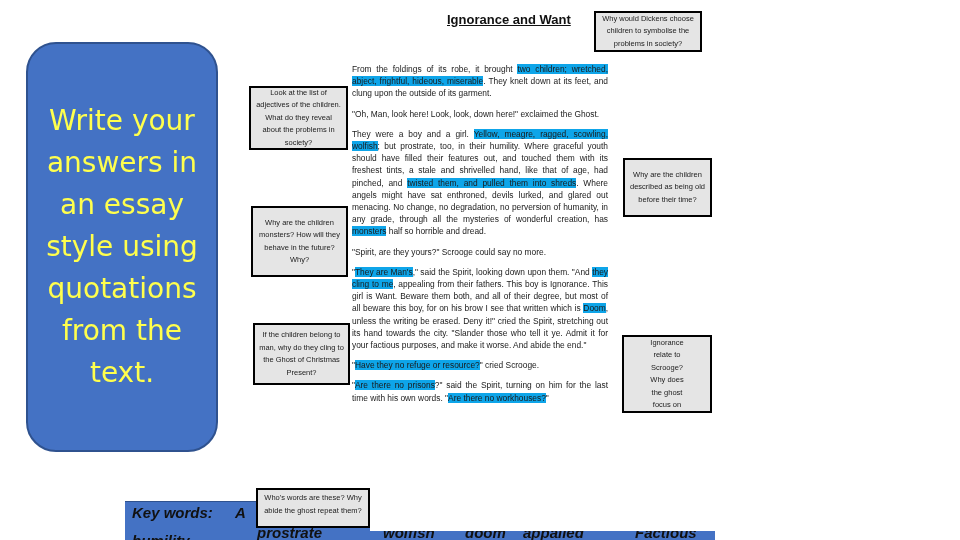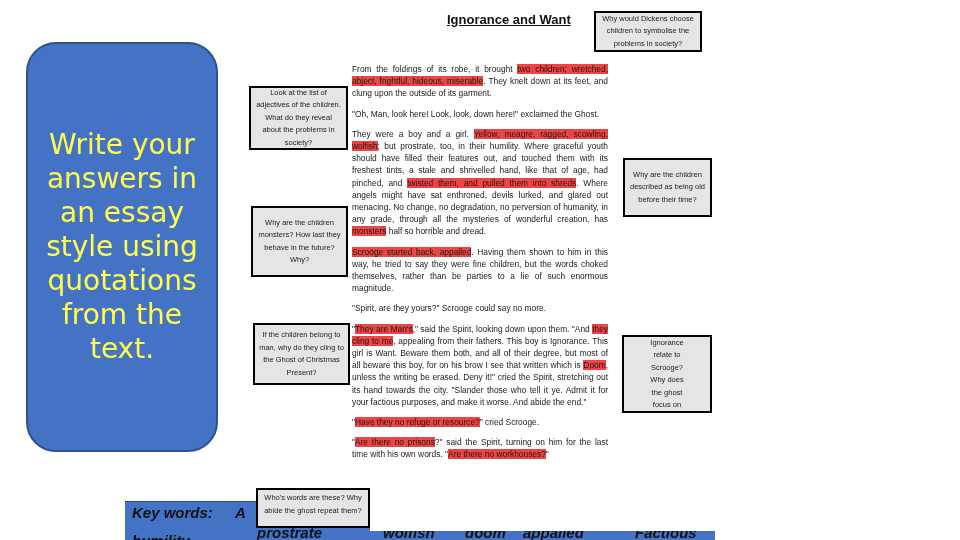--- a/index.html
+++ b/index.html
@@ -5,21 +5,21 @@
   * { box-sizing: border-box; margin: 0; padding: 0; }
   html, body { width: 960px; height: 540px; overflow: hidden; background: #ffffff; }
   body { position: relative; font-family: "Liberation Sans", sans-serif; color: #111; }
 
   .instr-panel {
     position: absolute; left: 26px; top: 42px; width: 192px; height: 410px;
     background: #4472c4; border: 2px solid #2f528f; border-radius: 30px;
     display: flex; align-items: center; justify-content: center; text-align: center;
   }
   .instr-text {
-    color: #ffff4d; font-family: "DejaVu Sans", sans-serif; font-size: 28px; line-height: 34px;
+    color: #ffff4d; font-family: "DejaVu Sans", sans-serif; font-size: 28px; line-height: 42px;
     padding: 0 0;
   }
 
   .title {
     position: absolute; left: 447px; top: 12px; font-weight: bold; font-size: 13px;
     text-decoration: underline; color: #111;
   }
 
   .qbox {
     position: absolute; background: #e5e5e5; border: 2px solid #000;
@@ -33,21 +33,21 @@
   .q4 { left: 253px; top: 323px; width: 97px; height: 62px; }
   .q5 { left: 623px; top: 158px; width: 89px; height: 59px; }
   .q6 { left: 622px; top: 335px; width: 90px; height: 78px; padding: 2px 22px; }
   .q7 { left: 256px; top: 488px; width: 114px; height: 40px; z-index: 3; align-items: flex-start; padding-top: 2px; }
 
   .passage {
     position: absolute; left: 352px; top: 63px; width: 256px;
     font-size: 8.4px; line-height: 12.2px; text-align: justify; color: #1a1a1a;
   }
   .passage p { margin-bottom: 8px; }
-  .hl { background: #ef4444; }
+  .hl { background: #0ea5e9; }
 
   .kw-bar {
     position: absolute; left: 125px; top: 501px; width: 590px; height: 39px;
     background: #4472c4; border-top: 1px solid #2f528f; z-index: 1;
   }
   .kw-label {
     position: absolute; left: 7px; top: 2px; font-weight: bold; font-style: italic;
     font-size: 15px; color: #111;
   }
   .kw-first {
@@ -73,40 +73,39 @@
 
 <div class="title">Ignorance and Want</div>
 
 <div class="qbox q1">
     <span>Why would Dickens choose children to symbolise the problems in society?</span>
   </div>
 <div class="qbox q2">
     <span>Look at the list of adjectives of the children. What do they reveal about the problems in society?</span>
   </div>
 <div class="qbox q3">
-    <span>Why are the children monsters? How last they behave in the future? Why?</span>
+    <span>Why are the children monsters? How will they behave in the future? Why?</span>
   </div>
 <div class="qbox q4">
     <span>If the children belong to man, why do they cling to the Ghost of Christmas Present?</span>
   </div>
 <div class="qbox q5">
     <span>Why are the children described as being old before their time?</span>
   </div>
 <div class="qbox q6">
     <span>How does Ignorance relate to Scrooge? Why does the ghost focus on him?</span>
   </div>
 <div class="qbox q7">
     <span>Who's words are these? Why abide the ghost repeat them?</span>
   </div>
 
 <div class="passage" id="passage">
     <p><span>From the foldings of its robe, it brought </span><span class="hl">two children; wretched, abject, frightful, hideous, miserable</span><span>. They knelt down at its feet, and clung upon the outside of its garment.</span></p>
     <p><span>"Oh, Man, look here! Look, look, down here!" exclaimed the Ghost.</span></p>
     <p><span>They were a boy and a girl. </span><span class="hl">Yellow, meagre, ragged, scowling, wolfish</span><span>; but prostrate, too, in their humility. Where graceful youth should have filled their features out, and touched them with its freshest tints, a stale and shrivelled hand, like that of age, had pinched, and </span><span class="hl">twisted them, and pulled them into shreds</span><span>. Where angels might have sat enthroned, devils lurked, and glared out menacing. No change, no degradation, no perversion of humanity, in any grade, through all the mysteries of wonderful creation, has </span><span class="hl">monsters</span><span> half so horrible and dread.</span></p>
-    <p><span class="hl">Scrooge started back, appalled</span><span>. Having them shown to him in this way, he tried to say they were fine children, but the words choked themselves, rather than be parties to a lie of such enormous magnitude.</span></p>
     <p><span>"Spirit, are they yours?" Scrooge could say no more.</span></p>
     <p><span>"</span><span class="hl">They are Man's</span><span>," said the Spirit, looking down upon them. "And </span><span class="hl">they cling to me</span><span>, appealing from their fathers. This boy is Ignorance. This girl is Want. Beware them both, and all of their degree, but most of all beware this boy, for on his brow I see that written which is </span><span class="hl">Doom</span><span>, unless the writing be erased. Deny it!" cried the Spirit, stretching out its hand towards the city. "Slander those who tell it ye. Admit it for your factious purposes, and make it worse. And abide the end."</span></p>
     <p><span>"</span><span class="hl">Have they no refuge or resource?</span><span>" cried Scrooge.</span></p>
     <p><span>"</span><span class="hl">Are there no prisons</span><span>?" said the Spirit, turning on him for the last time with his own words. "</span><span class="hl">Are there no workhouses?</span><span>"</span></p>
   </div>
 
 <div class="kw-bar">
   <span class="kw-label">Key words:</span>
   <span class="kw-first">A</span>
   <span class="kw-word" style="left:7px;margin-top:8px;">humility</span>

